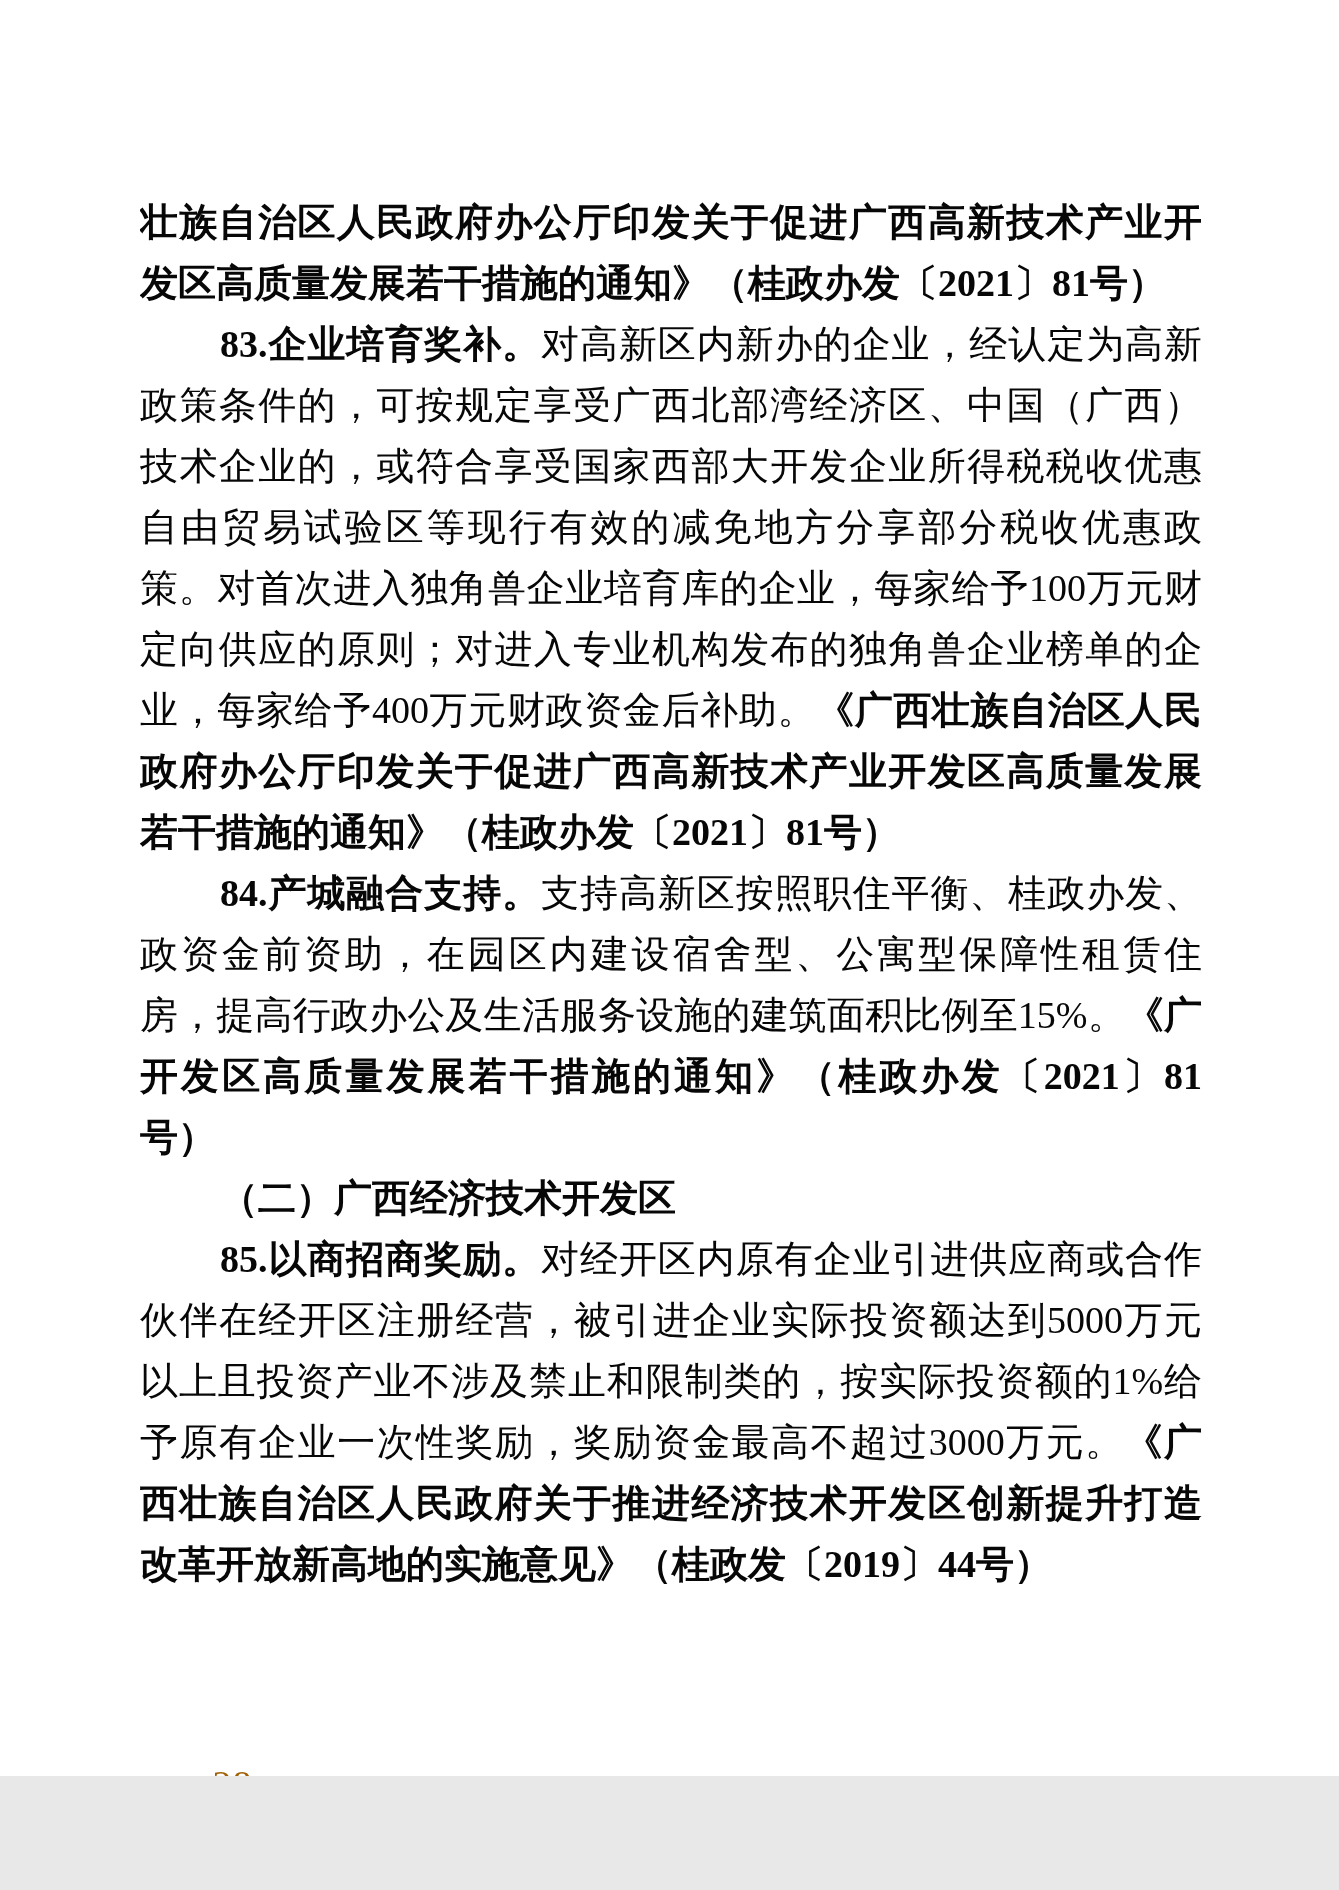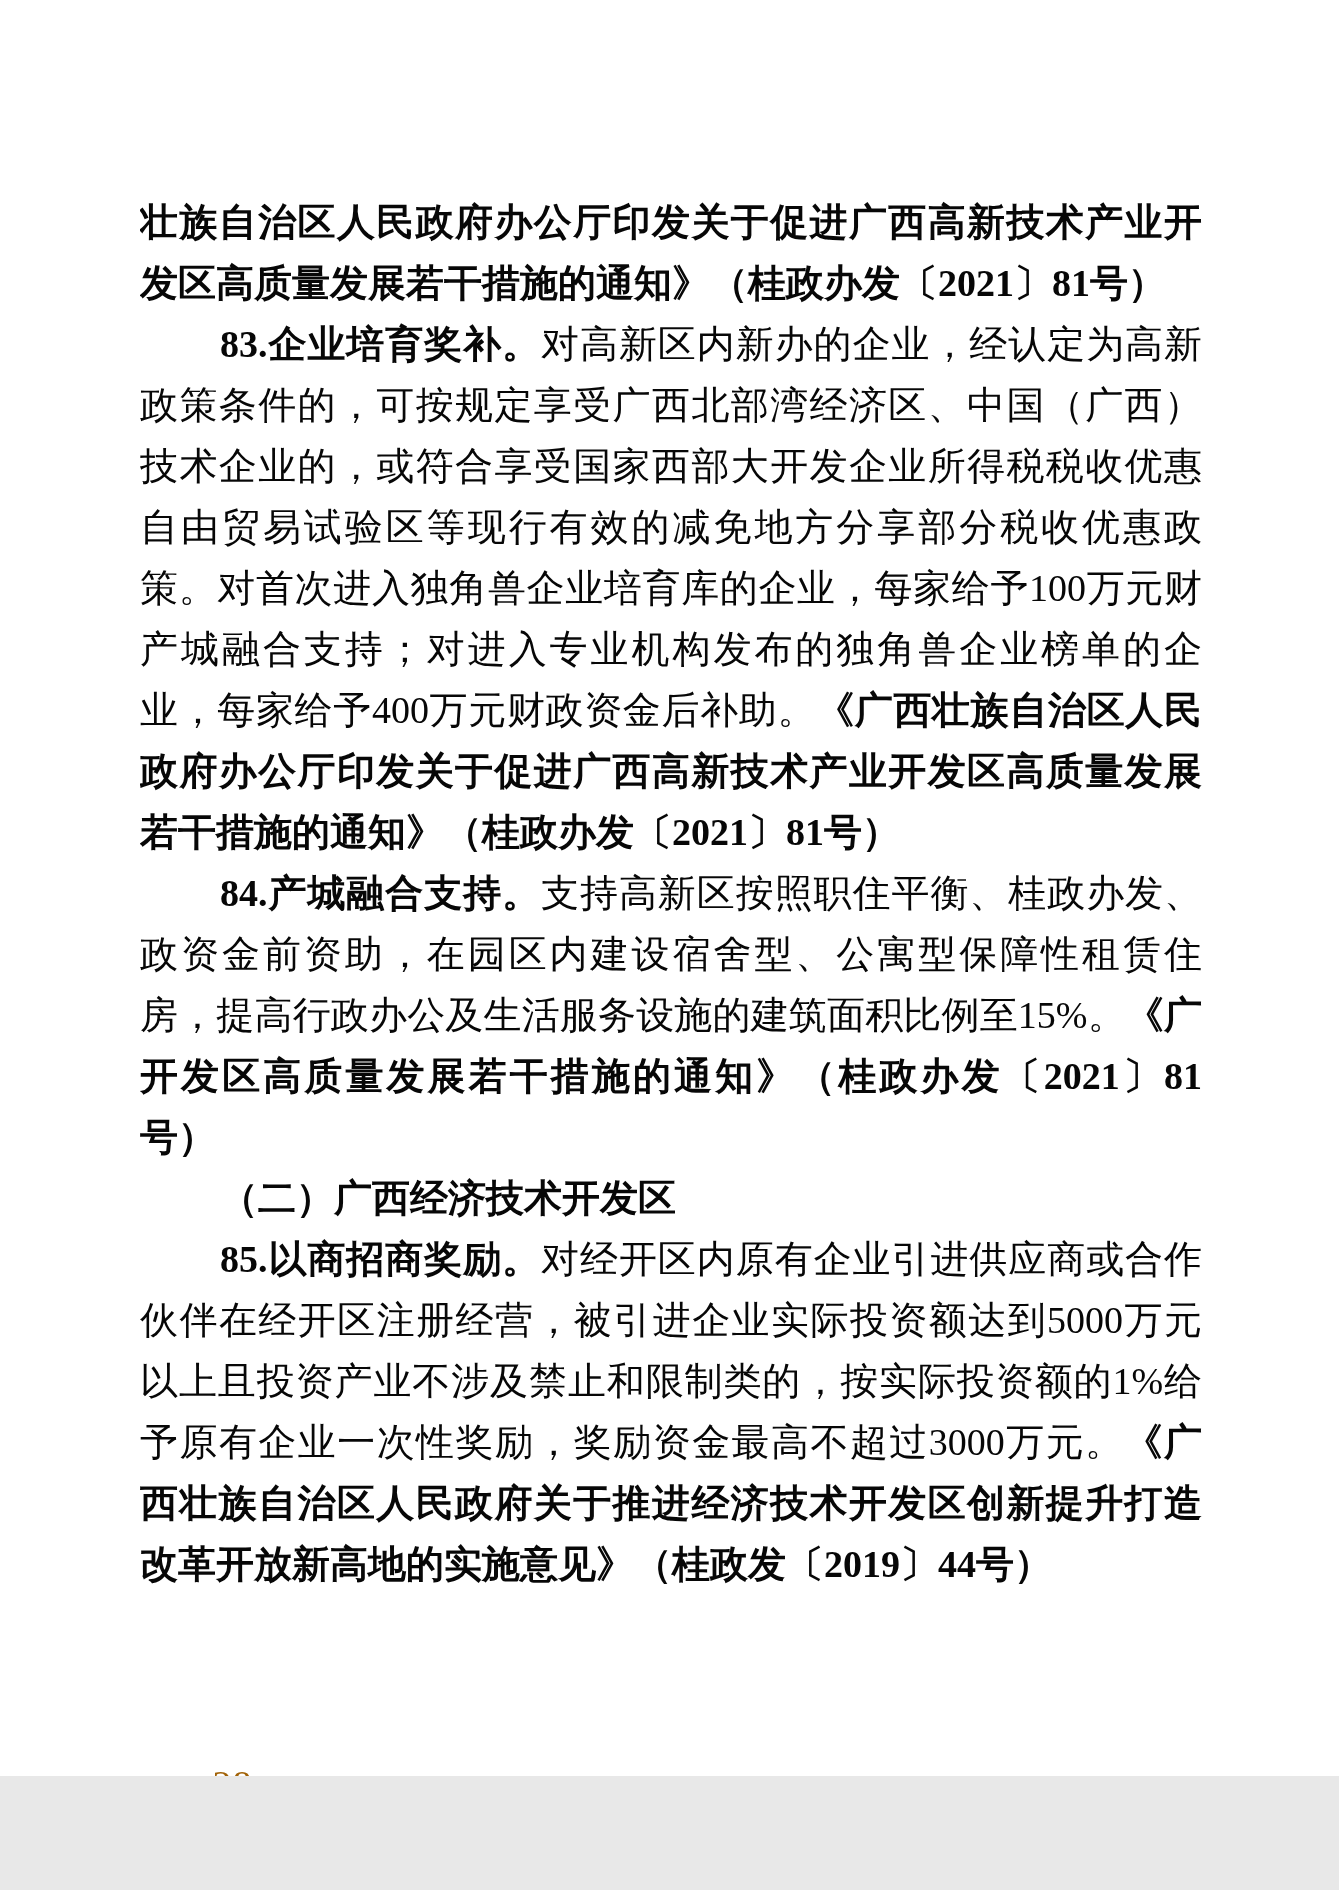--- a/index.html
+++ b/index.html
@@ -51,21 +51,21 @@
       <div class="block">
         <div class="line"><span class="seg bold">壮族自治区人民政府办公厅印发关于促进广西高新技术产业开</span></div>
         <div class="line last"><span class="seg bold">发区高质量发展若干措施的通知》（桂政办发〔2021〕81号）</span></div>
       </div>
       <div class="block">
         <div class="line indent"><span class="seg bold">83.企业培育奖补。</span><span class="seg">对高新区内新办的企业，经认定为高新</span></div>
         <div class="line"><span class="seg">政策条件的，可按规定享受广西北部湾经济区、中国（广西）</span></div>
         <div class="line"><span class="seg">技术企业的，或符合享受国家西部大开发企业所得税税收优惠</span></div>
         <div class="line"><span class="seg">自由贸易试验区等现行有效的减免地方分享部分税收优惠政</span></div>
         <div class="line"><span class="seg">策。对首次进入独角兽企业培育库的企业，每家给予100万元财</span></div>
-        <div class="line"><span class="seg">产城融合支持；对进入专业机构发布的独角兽企业榜单的企</span></div>
+        <div class="line"><span class="seg">定向供应的原则；对进入专业机构发布的独角兽企业榜单的企</span></div>
         <div class="line"><span class="seg">业，每家给予400万元财政资金后补助。</span><span class="seg bold">《广西壮族自治区人民</span></div>
         <div class="line"><span class="seg bold">政府办公厅印发关于促进广西高新技术产业开发区高质量发展</span></div>
         <div class="line last"><span class="seg bold">若干措施的通知》（桂政办发〔2021〕81号）</span></div>
       </div>
       <div class="block">
         <div class="line indent"><span class="seg bold">84.产城融合支持。</span><span class="seg">支持高新区按照职住平衡、桂政办发、</span></div>
         <div class="line"><span class="seg">政资金前资助，在园区内建设宿舍型、公寓型保障性租赁住</span></div>
         <div class="line"><span class="seg">房，提高行政办公及生活服务设施的建筑面积比例至15%。</span><span class="seg bold">《广</span></div>
         <div class="line"><span class="seg bold">开发区高质量发展若干措施的通知》（桂政办发〔2021〕81</span></div>
         <div class="line last"><span class="seg bold">号）</span></div>

